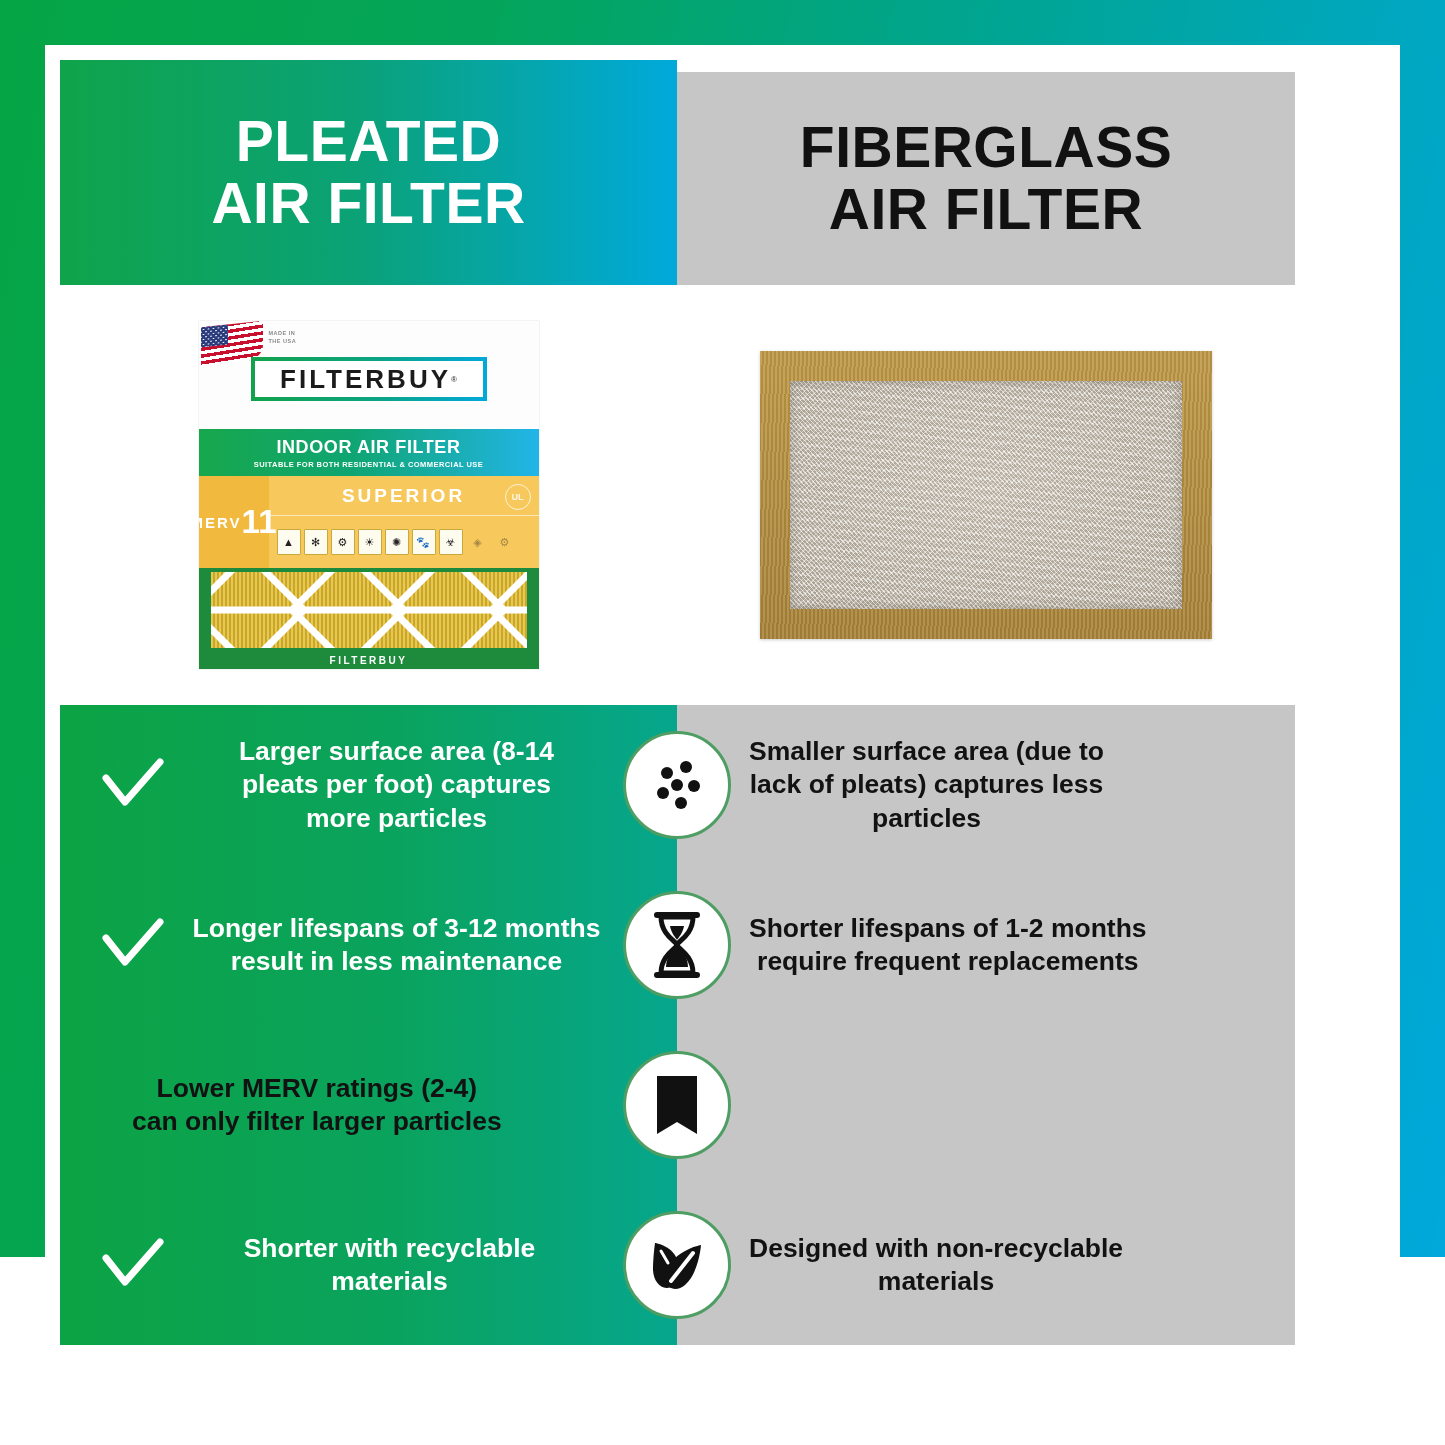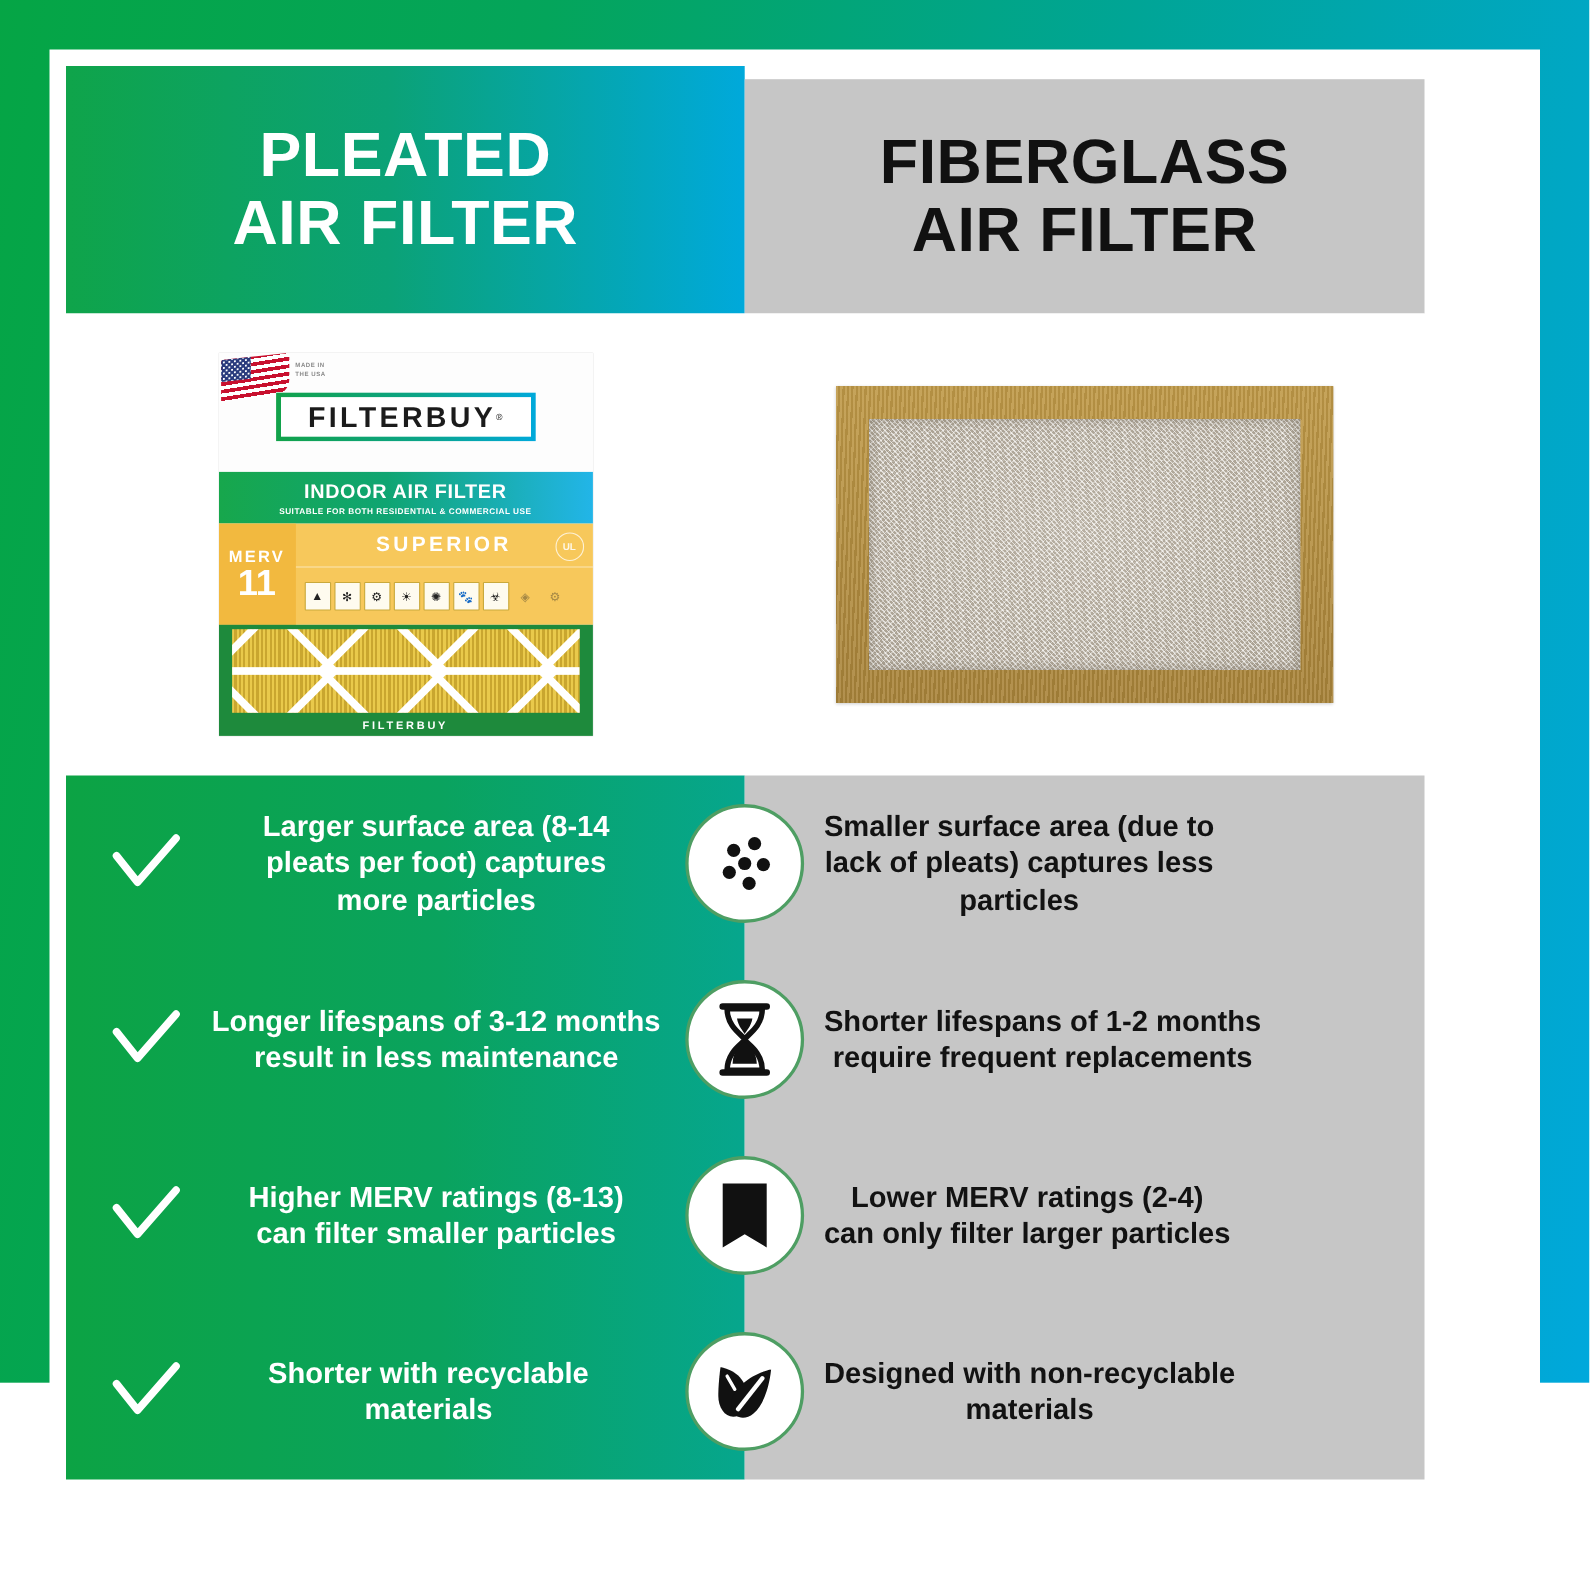--- a/index.html
+++ b/index.html
@@ -132,21 +132,21 @@
   #band-line1 { color:#fff; font-size:18px; font-weight:800; letter-spacing:.6px; }
   #band-line2 { color:#fff; font-size:7.5px; font-weight:700; letter-spacing:.45px; margin-top:2px; }
 
   #box-yellow {
     position:absolute; left:0; top:155px; width:100%; height:92px;
     background:#F6C council; background:#F7C85B;
   }
   #merv-block {
     position:absolute; left:0; top:0; width:70px; height:92px;
     background:#F2B93F;
-    display:flex; flex-direction:column; align-items:center; justify-content:center;
+    display:flex; flex-direction:row; align-items:center; justify-content:center;
     color:#ffffff;
   }
   #merv-label { font-size:15px; font-weight:800; letter-spacing:2px; }
   #merv-value { font-size:33px; font-weight:800; line-height:1; margin-top:-2px; }
   #superior-row {
     position:absolute; left:70px; top:0; width:270px; height:40px;
     display:flex; align-items:center; justify-content:center;
     border-bottom:1px solid rgba(255,255,255,.55);
   }
   #superior-text { color:#fff; font-size:19px; font-weight:800; letter-spacing:3px; }
@@ -414,29 +414,20 @@
             <path d="M25 17 L39 17 C38 24 33 29 32 31 C31 29 26 24 25 17 Z" fill="#111"></path>
           </svg>
         </div>
         <div class="side side-right">
           <div class="cmp-text">Shorter lifespans of 1-2 months
 require frequent replacements</div>
         </div>
       </div>
 
       <div class="cmp-row row-3">
-        <div class="side side-left">
-          <div class="check-mark">
-            <svg width="66" height="66" viewBox="0 0 66 66">
-              <path d="M6 26 L25 50 L60 10" fill="none" stroke="#ffffff" stroke-width="7" stroke-linecap="round" stroke-linejoin="round"></path>
-            </svg>
-          </div>
-          <div class="cmp-text">Higher MERV ratings (8-13)
-can filter smaller particles</div>
-        </div>
         <div class="center-icon">
           <svg width="60" height="70" viewBox="0 0 60 70">
             <path d="M10 6 H50 V64 L30 52 L10 64 Z" fill="#111"></path>
           </svg>
         </div>
         <div class="side side-right">
           <div class="cmp-text">Lower MERV ratings (2-4)
 can only filter larger particles</div>
         </div>
       </div>

